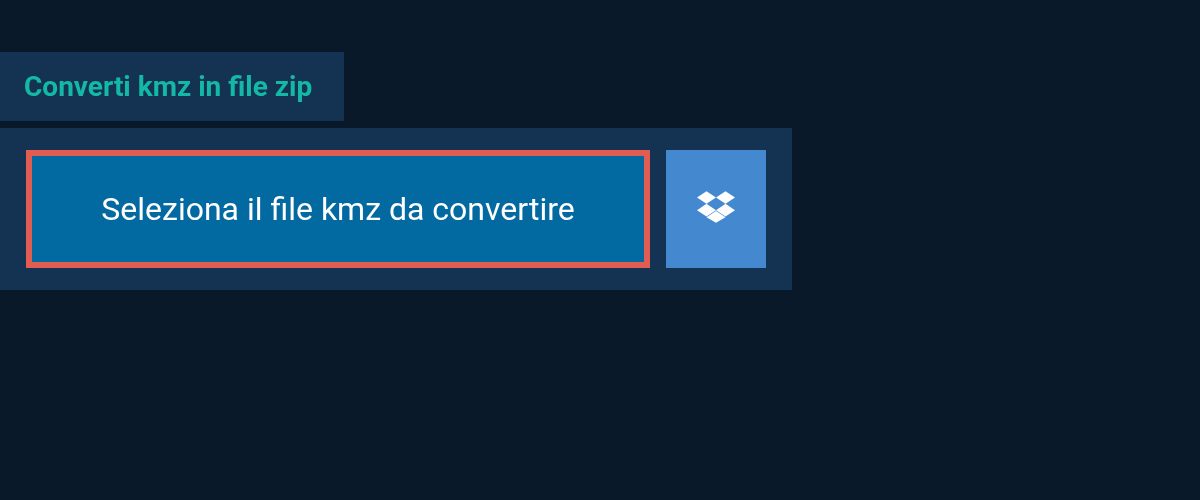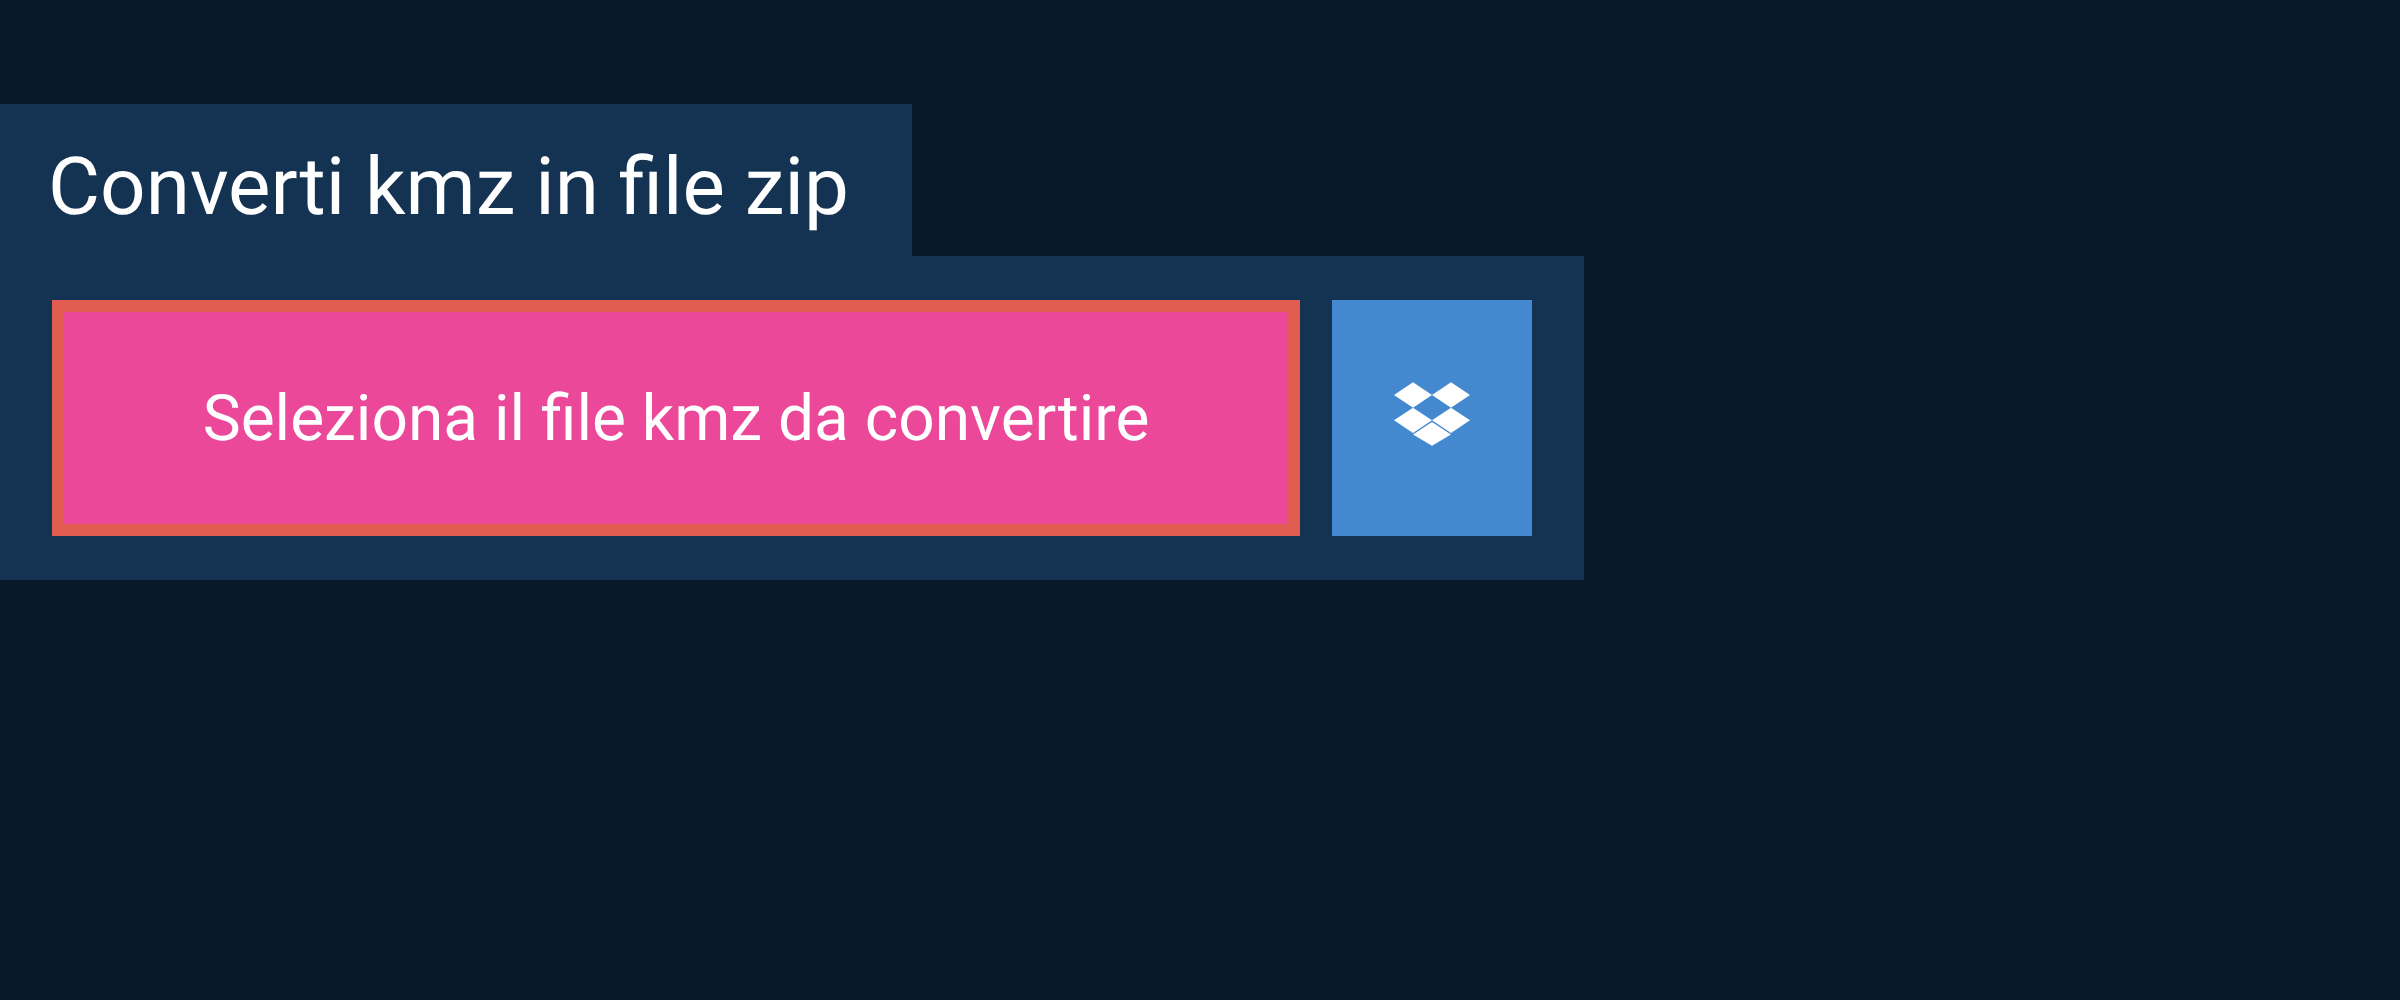--- a/index.html
+++ b/index.html
@@ -14,41 +14,41 @@
       font-family: -apple-system, BlinkMacSystemFont, "Segoe UI", Roboto, sans-serif;
       overflow: hidden;
     }
     .tab-container {
       position: absolute;
       top: 52px;
       left: 0;
     }
     .tab {
       background: #143352;
-      color: #ffffff;
-      font-size: 40px;
-      font-weight: 400;
+      color: #14b8a6;
+      font-size: 28px;
+      font-weight: 700;
       padding: 18px 32px 18px 24px;
       display: inline-block;
     }
     .panel {
       position: absolute;
       top: 128px;
       left: 0;
       width: 792px;
       height: 162px;
       background: #143352;
       padding: 22px 26px;
       display: flex;
       gap: 16px;
       align-items: stretch;
     }
     .select-button {
       flex: 1;
-      background: #ec4899;
+      background: #0369a1;
       border: 6px solid #e15d52;
       color: #ffffff;
       font-size: 32px;
       font-weight: 400;
       display: flex;
       align-items: center;
       justify-content: center;
       cursor: pointer;
       font-family: inherit;
     }

